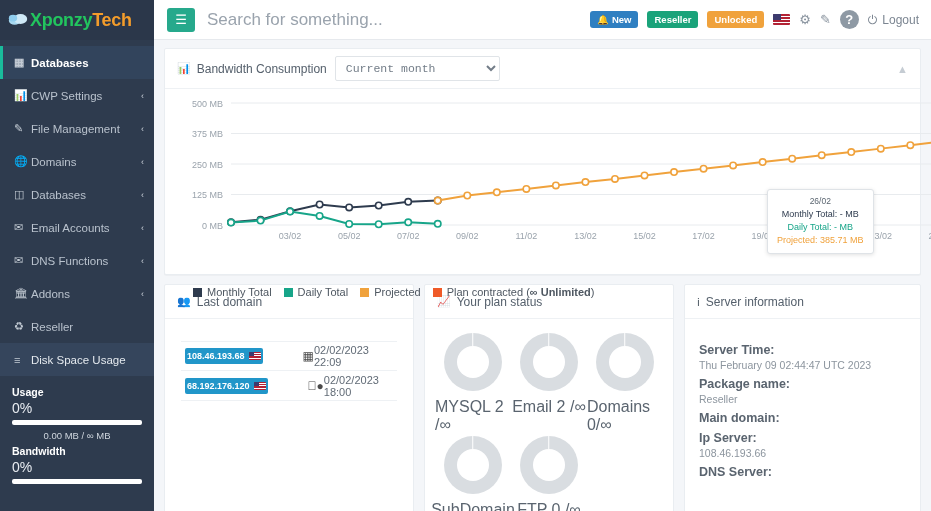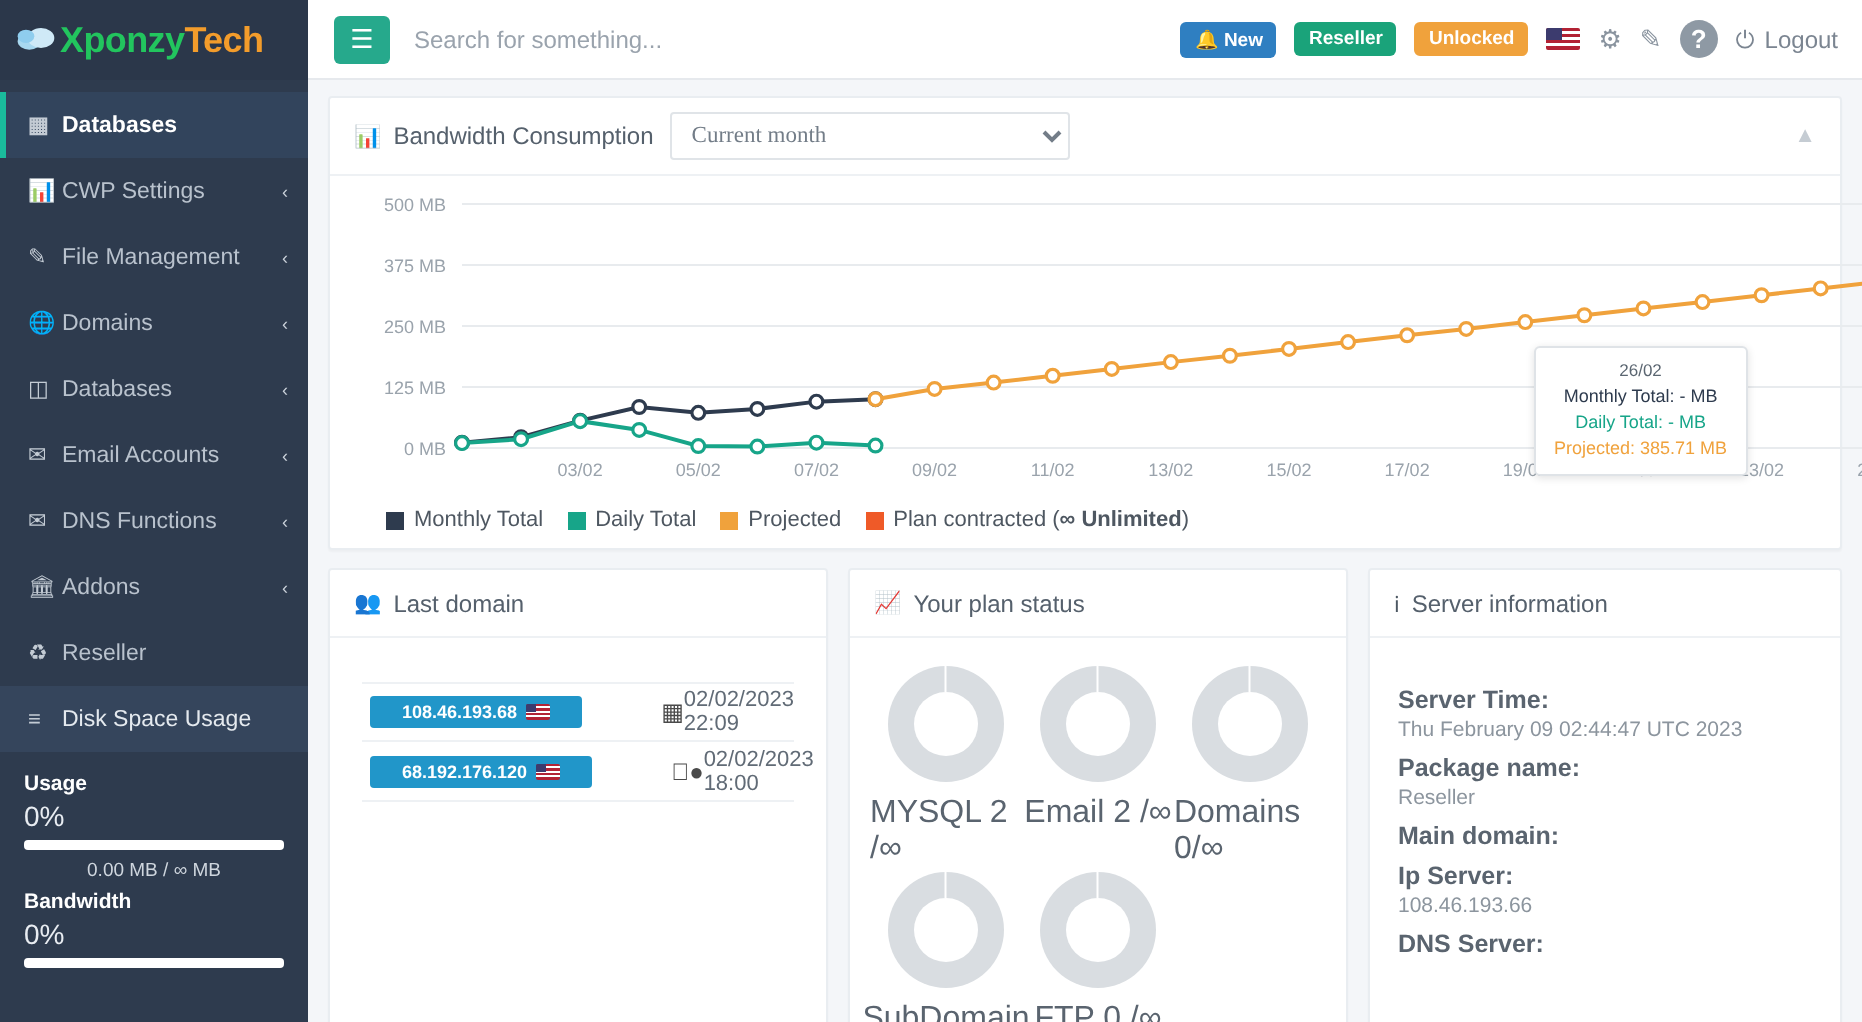--- a/index.html
+++ b/index.html
@@ -76,21 +76,21 @@
   }
   .hamburger {
     width: 28px; height: 24px; margin: 0 12px 0 13px;
     background: #26a98c; border-radius: 3px;
     color: #ffffff; display: flex; align-items: center; justify-content: center;
     font-size: 13px; cursor: pointer;
   }
   .search-input {
     flex: 1 1 auto; border: none; outline: none;
     font-family: "Liberation Sans", sans-serif;
-    font-size: 12px; color: #7b8591; background: transparent;
+    font-size: 17px; color: #7b8591; background: transparent;
   }
   .search-input::placeholder { color: #9aa3ad; }
 
   .tb-right { display: flex; align-items: center; gap: 9px; }
   .pill {
     font-size: 9.5px; font-weight: bold; color: #fff;
     padding: 3px 7px; border-radius: 3px; white-space: nowrap; cursor: pointer;
   }
   .pill-new { background: #2f7fc1; }
   .pill-reseller { background: #1aa37a; }
@@ -124,39 +124,39 @@
     border-bottom: 1px solid #eef1f4; min-height: 34px;
   }
   .card-title {
     font-size: 12px; color: #55606c; display: flex; align-items: center; gap: 6px;
   }
   .card-title .ct-icon { color: #4d5863; font-size: 11px; }
   .collapse-btn {
     margin-left: auto; color: #c5ccd3; font-size: 11px; cursor: pointer;
   }
   .period-select {
-    margin-left: 8px; font-family: Liberation Serif, serif;
+    margin-left: 8px; font-family: Liberation Mono, monospace;
     font-size: 11.5px; color: #737d88; padding: 4px 6px;
     border: 1px solid #e0e4e8; border-radius: 2px; background: #fff;
-    width: 200px; outline: none; cursor: pointer;
+    width: 165px; outline: none; cursor: pointer;
   }
 
   
   .chart-card { height: 227px; }
   .chart-body { padding: 4px 10px 0 10px; position: relative; height: 192px; }
   .chart-svg { display: block; }
   .legend {
     display: flex; align-items: center; gap: 12px;
-    padding: 2px 0 0 18px; font-size: 11px; color: #4e5761;
+    padding: 2px 0 0 18px; font-size: 11px; color: #4e5761; margin-top: 31px;
   }
   .legend-item { display: flex; align-items: center; gap: 5px; }
   .legend-swatch { width: 9px; height: 9px; display: inline-block; }
 
   .tooltip {
-    position: absolute; left: 602px; top: 85px;
+    position: absolute; left: 602px; top: 100px;
     background: #ffffff; border: 1px solid #dfe3e7; border-radius: 3px;
     box-shadow: 0 1px 4px rgba(0,0,0,0.12);
     padding: 5px 9px 6px 9px; text-align: center; font-size: 9px;
     pointer-events: none; line-height: 1.45; white-space: nowrap;
   }
   .tt-date { color: #5b6671; font-size: 8.5px; margin-bottom: 1px; }
   .tt-monthly { color: #2e3b4e; }
   .tt-daily { color: #17a589; }
   .tt-projected { color: #f0a23c; }
 
@@ -167,21 +167,21 @@
   .col-server { flex: 1 1 auto; }
 
   .access-body { padding: 22px 16px 10px 16px; }
   .access-row {
     display: flex; align-items: center; height: 30px;
     border-bottom: 1px solid #eef1f4; padding: 0 4px;
   }
   .access-row:first-child { border-top: 1px solid #eef1f4; }
   .ip-badge {
     background: #2196c9; color: #ffffff; font-size: 9px; font-weight: bold;
-    padding: 3px 16px; border-radius: 2px; display: flex; align-items: center; gap: 4px;
+    padding: 3px 2px; border-radius: 2px; display: flex; align-items: center; gap: 4px;
     cursor: pointer;
   }
   .ip-badge .mini-flag {
     width: 12px; height: 8px; border-radius: 1px;
     background: linear-gradient(#b22234 0 14%, #fff 14% 28%, #b22234 28% 42%,
                 #fff 42% 56%, #b22234 56% 70%, #fff 70% 84%, #b22234 84% 100%);
     position: relative; overflow: hidden; display: inline-block;
   }
   .ip-badge .mini-flag::before {
     content: ""; position: absolute; left: 0; top: 0; width: 5px; height: 4px; background: #3c3b6e;

